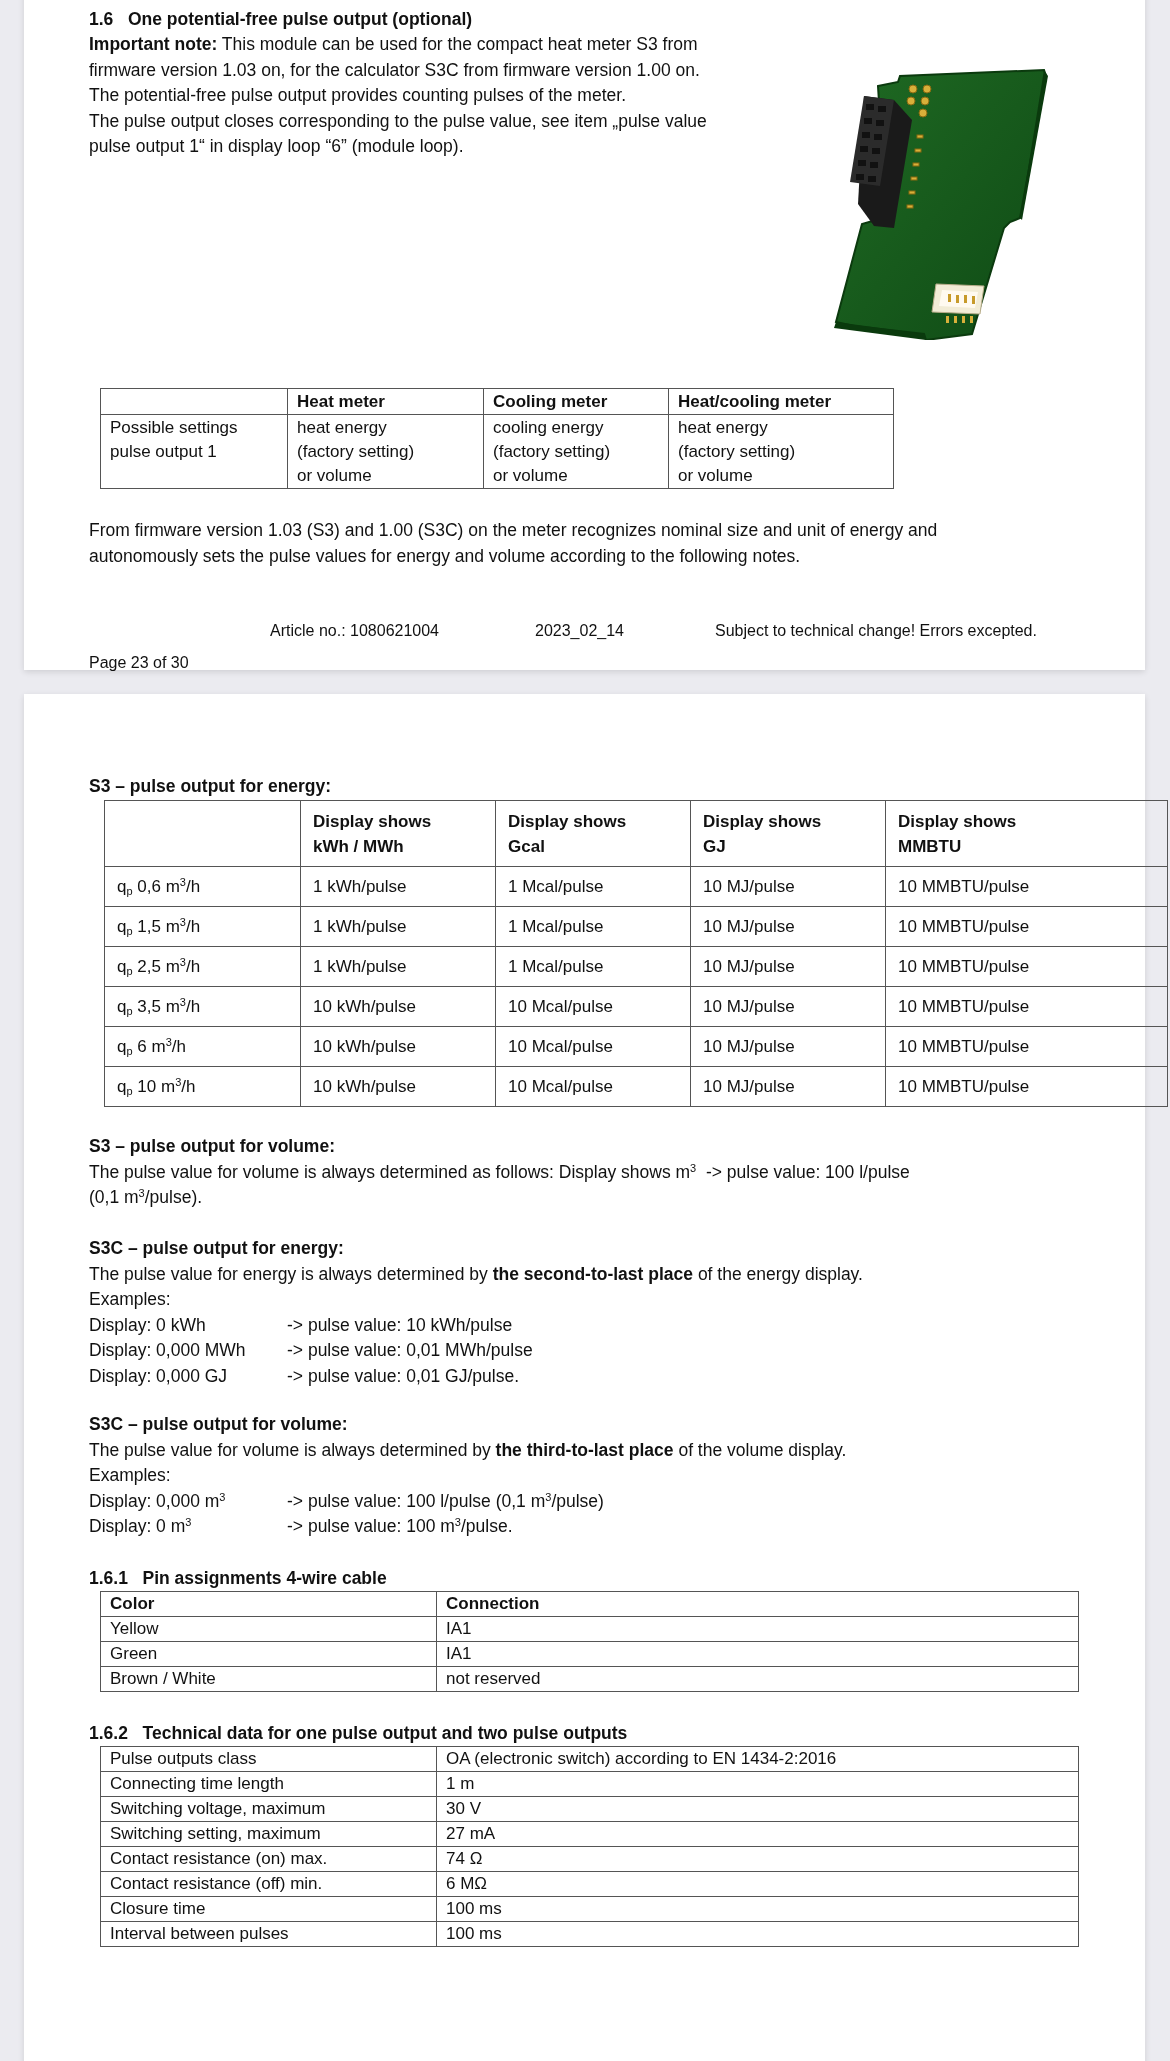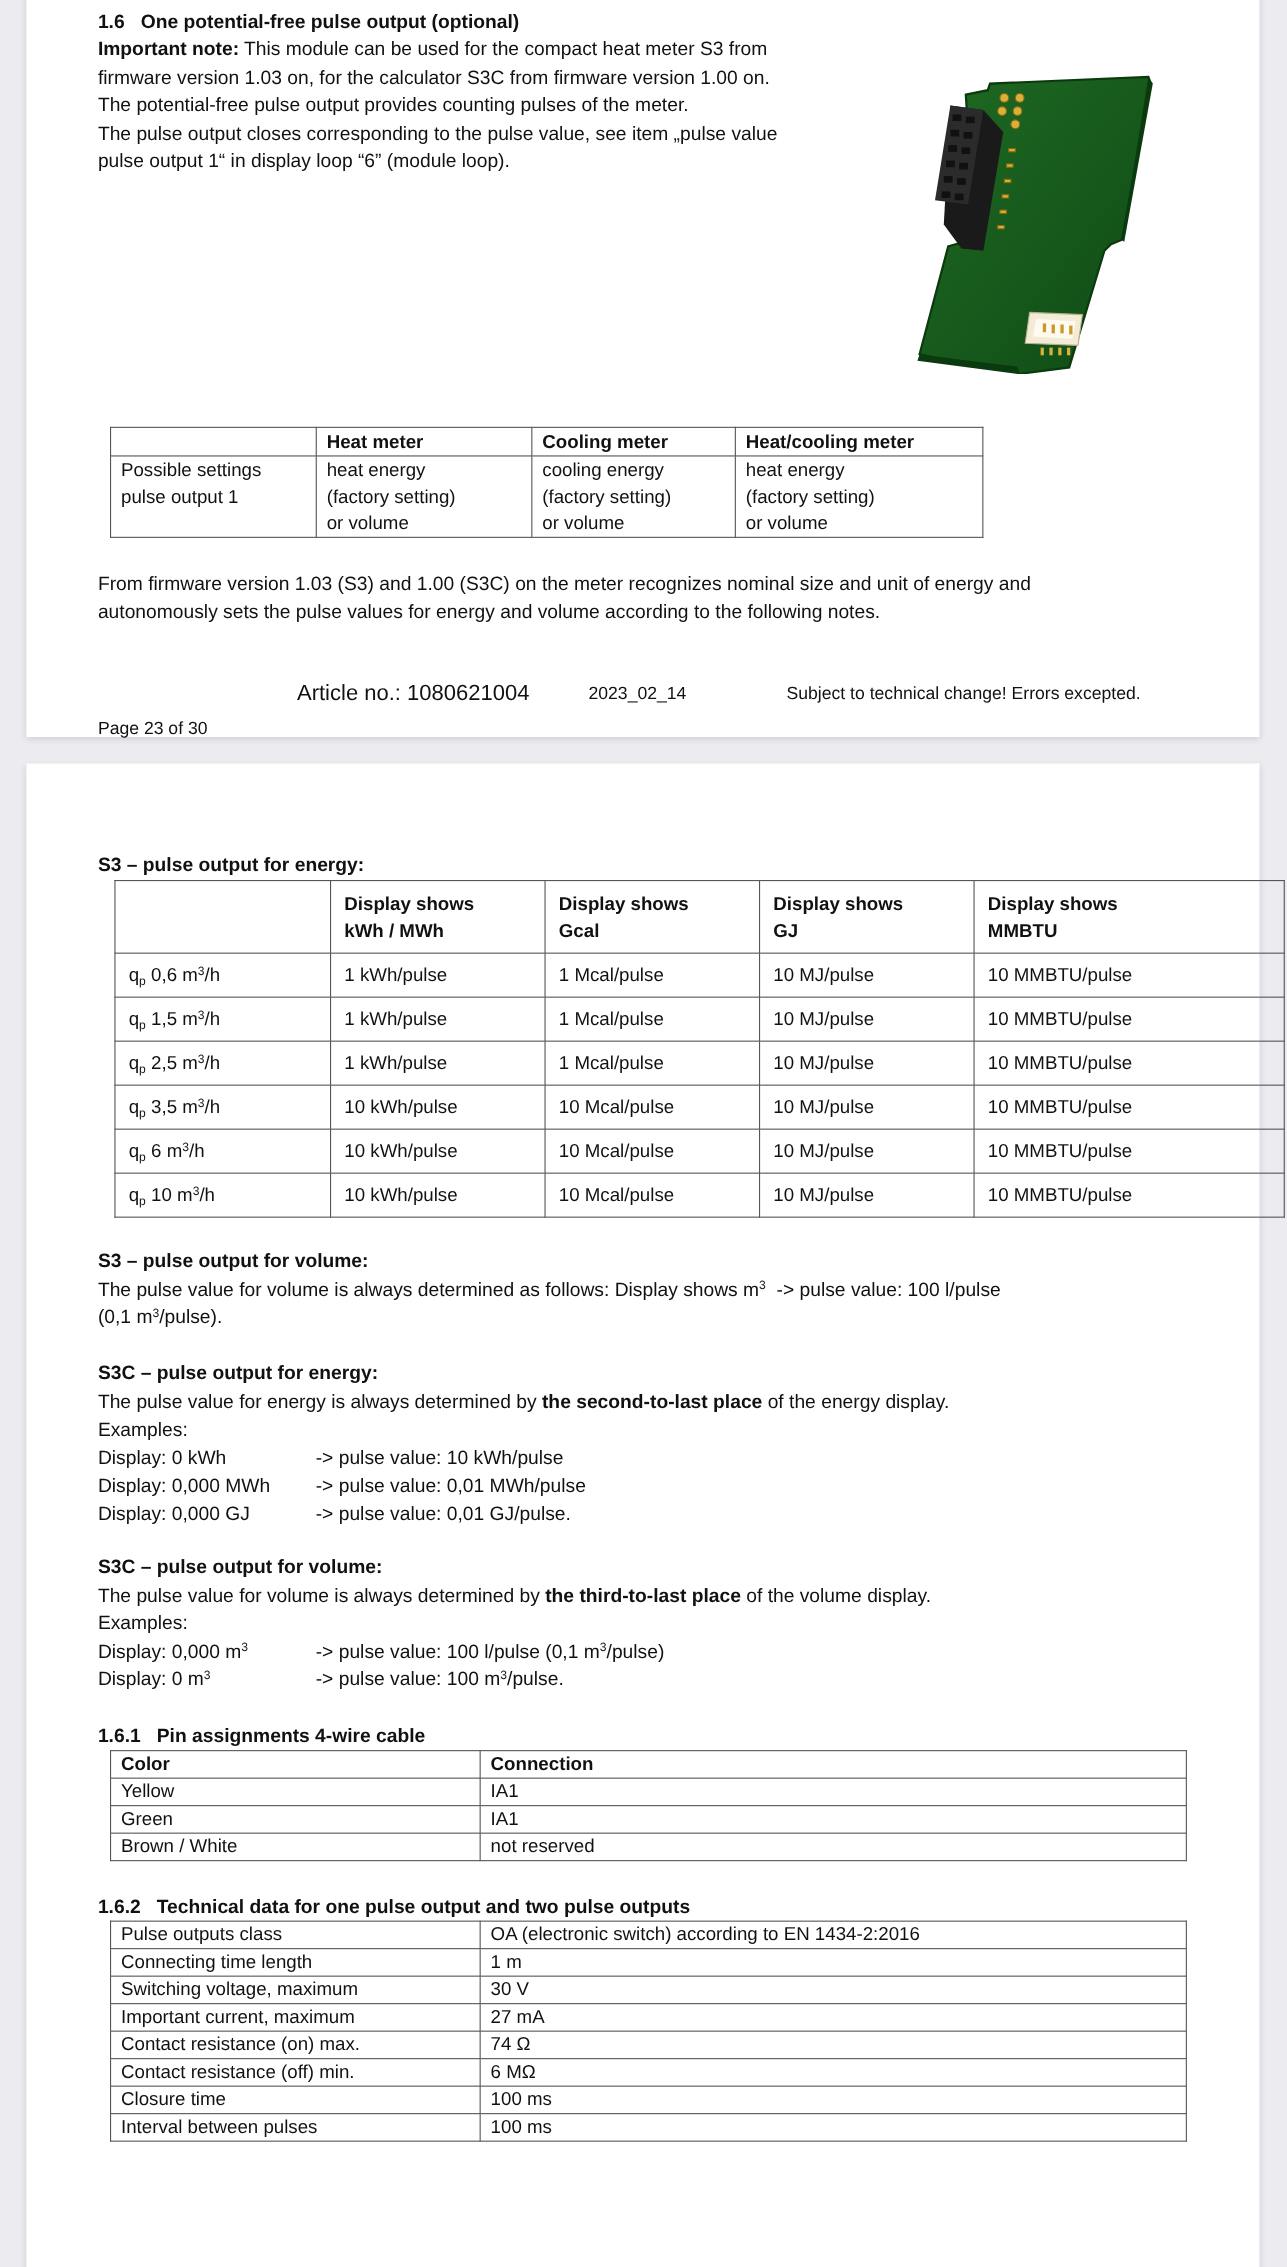--- a/index.html
+++ b/index.html
@@ -161,21 +161,21 @@
     </tbody>
   </table>
 
   <div class="abs txt" style="left:65px; top:528px;">
     <div>From firmware version 1.03 (S3) and 1.00 (S3C) on the meter recognizes nominal size and unit of energy and</div>
     <div>autonomously sets the pulse values for energy and volume according to the following notes.</div>
   </div>
 
   <div>
     <span class="abs txt" style="left:65px; top:660px; font-size:16px;">Page 23 of 30</span>
-    <span class="abs txt" style="left:246px; top:628px; font-size:20px;">Article no.: 1080621004</span>
+    <span class="abs txt" style="left:246px; top:628px; font-size:16px;">Article no.: 1080621004</span>
     <span class="abs txt" style="left:511px; top:628px; font-size:16px;">2023_02_14</span>
     <span class="abs txt" style="left:691px; top:628px; font-size:16px;">Subject to technical change! Errors excepted.</span>
   </div>
 </div>
 
 <div class="page" id="page2">
 
   <div class="abs txt b" style="left:65px; top:80px;">S3 – pulse output for energy:</div>
 
   <table id="t-energy">
@@ -333,21 +333,21 @@
         </tr>
         <tr>
           <td>Connecting time length</td>
           <td>1 m</td>
         </tr>
         <tr>
           <td>Switching voltage, maximum</td>
           <td>30 V</td>
         </tr>
         <tr>
-          <td>Important current, maximum</td>
+          <td>Switching setting, maximum</td>
           <td>27 mA</td>
         </tr>
         <tr>
           <td>Contact resistance (on) max.</td>
           <td>74 Ω</td>
         </tr>
         <tr>
           <td>Contact resistance (off) min.</td>
           <td>6 MΩ</td>
         </tr>

